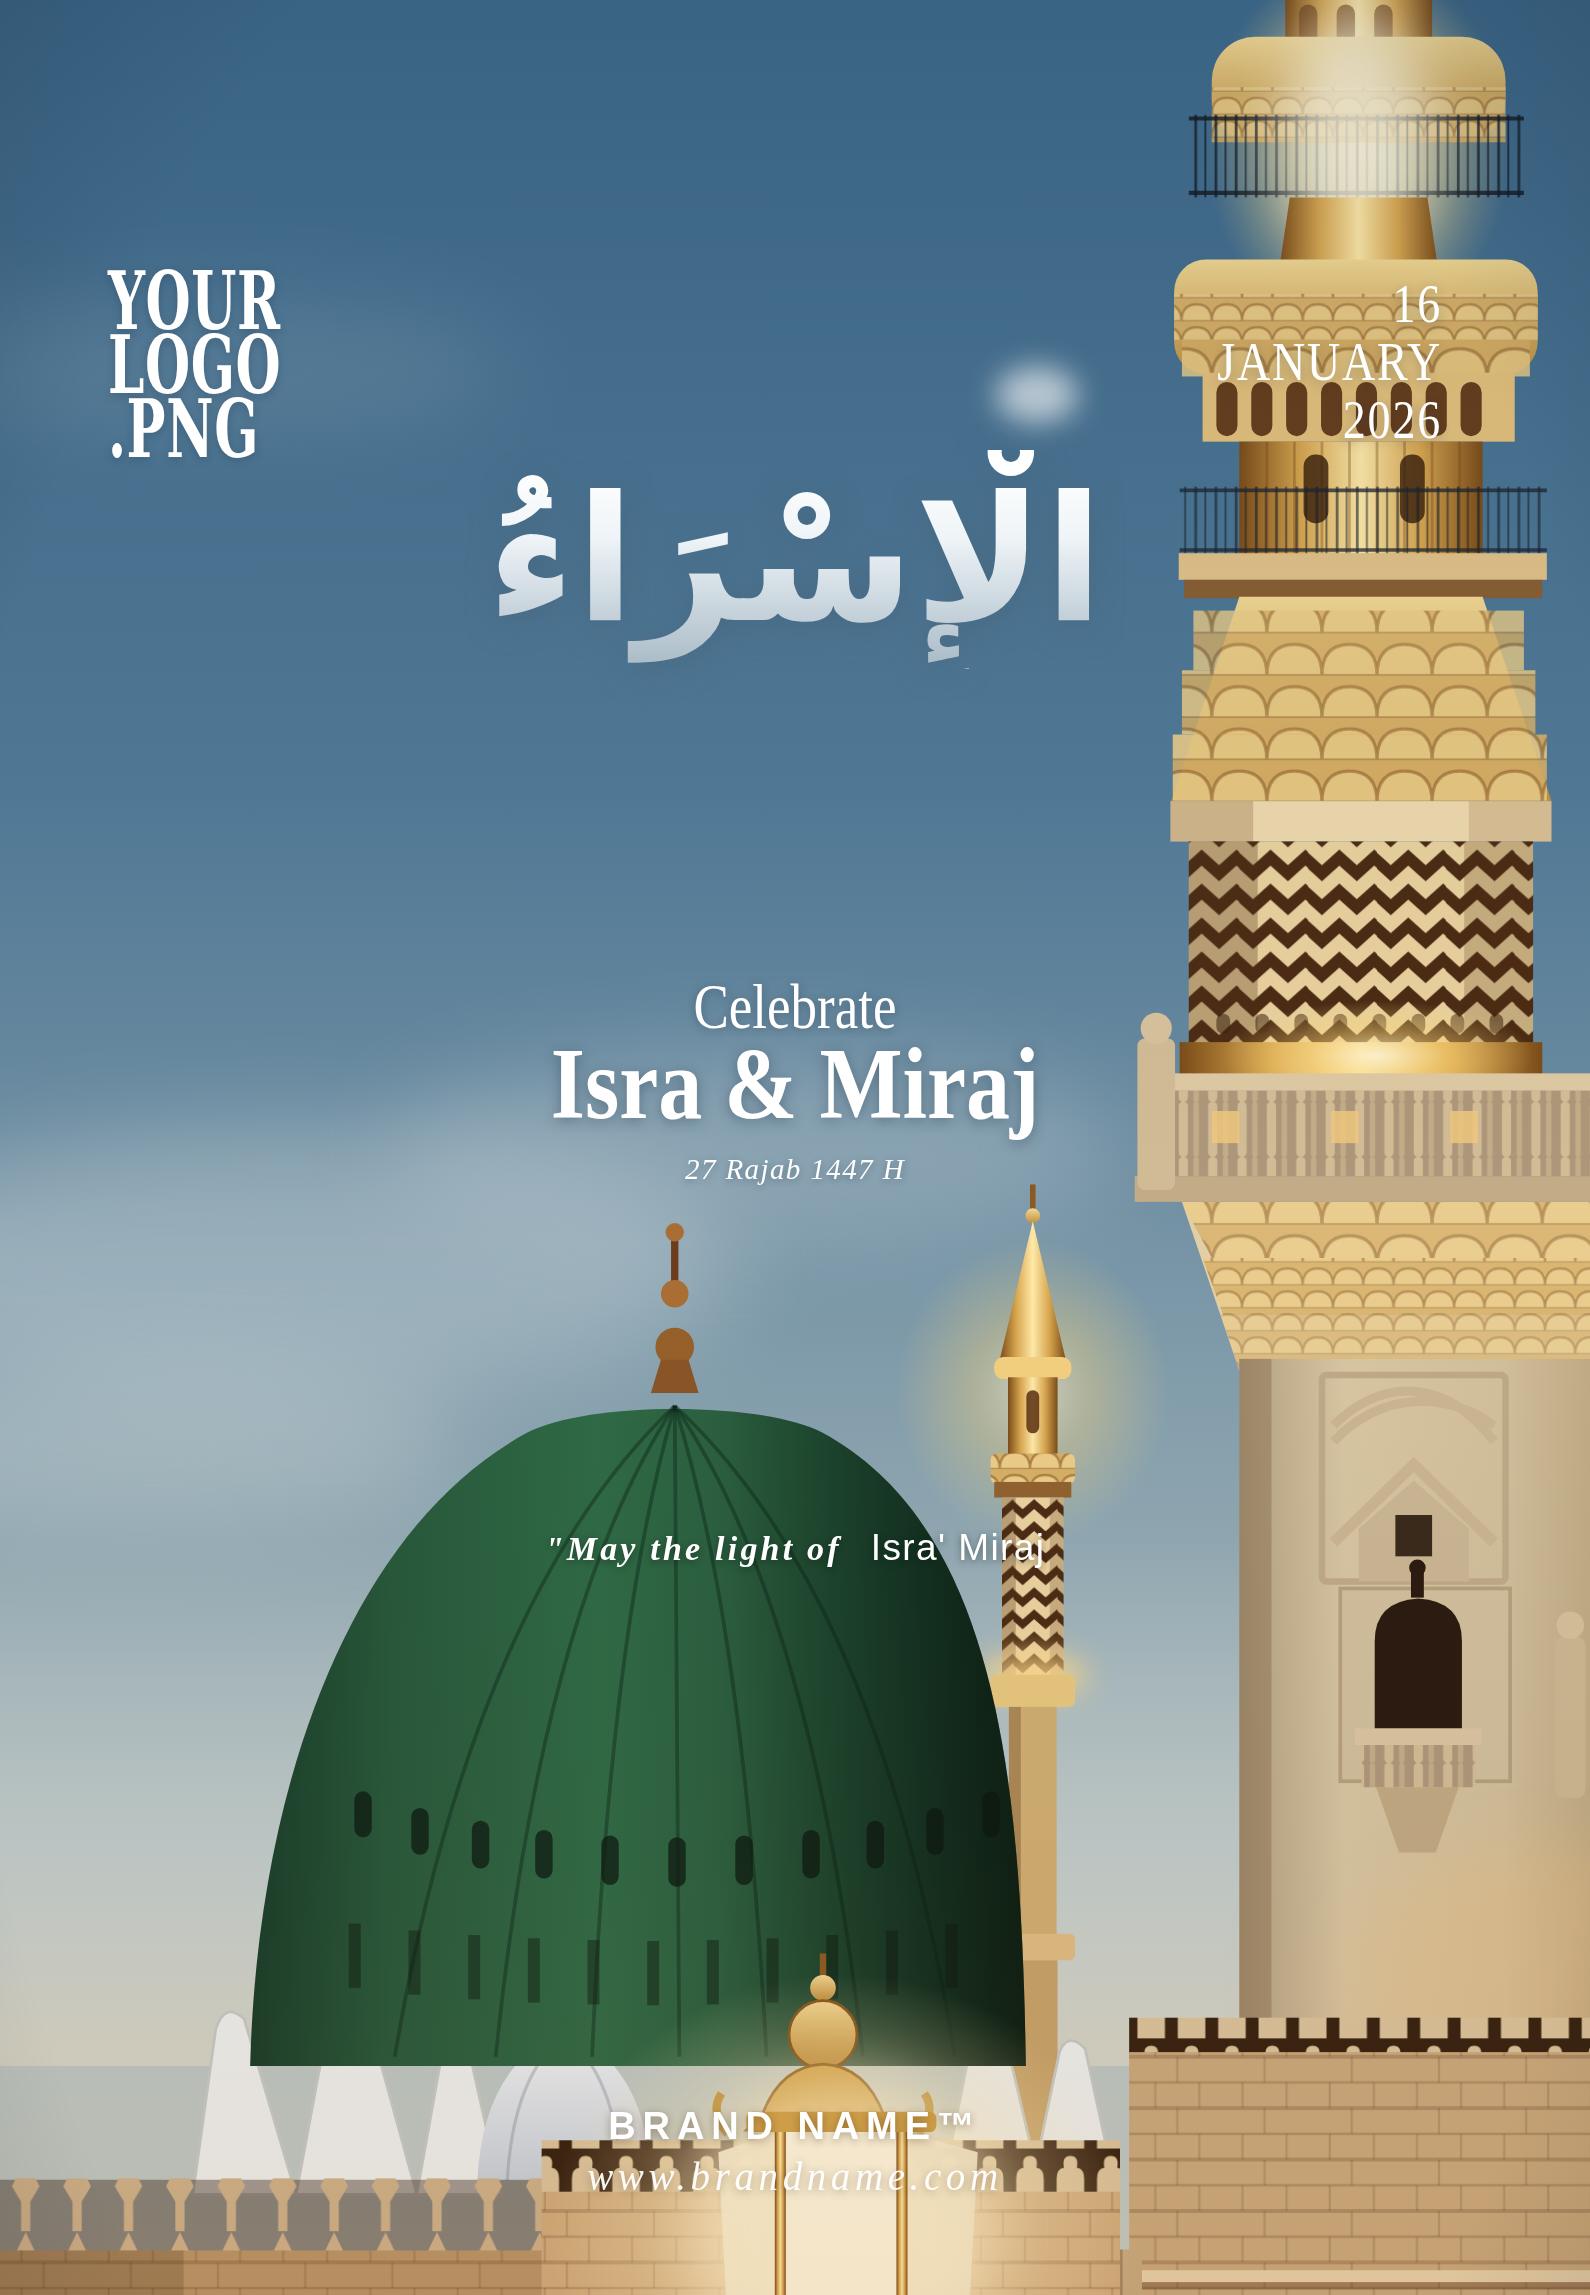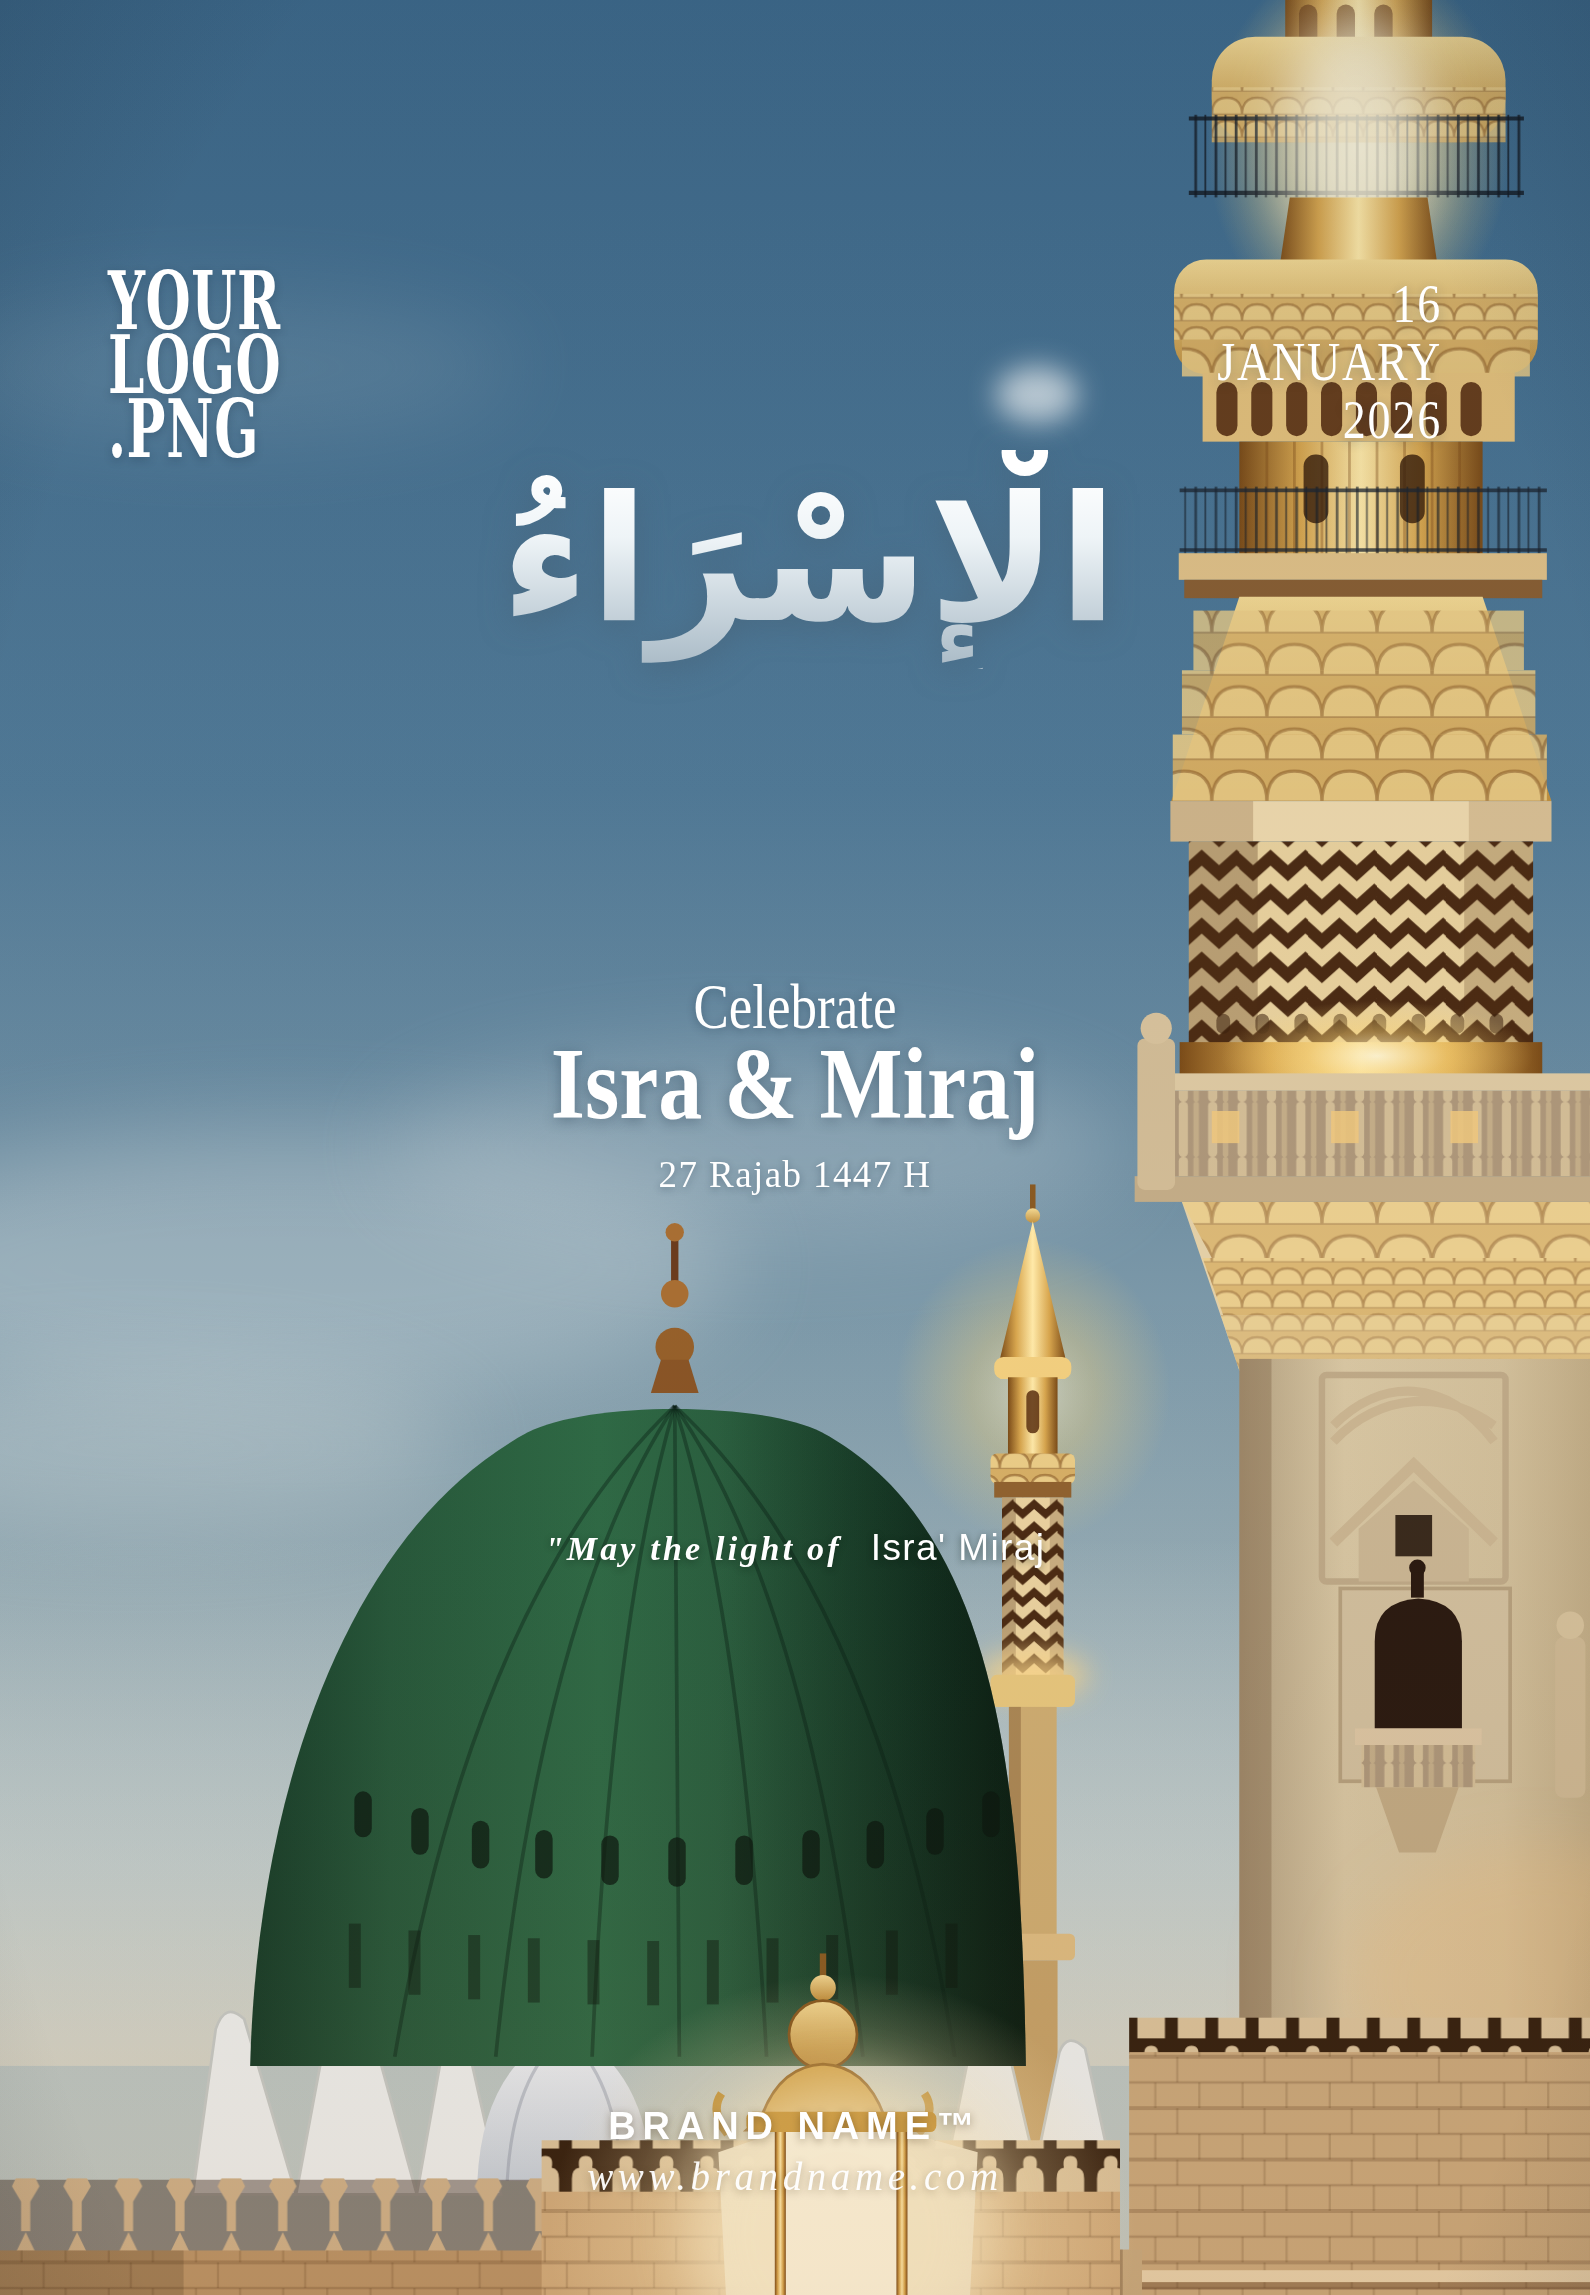--- a/index.html
+++ b/index.html
@@ -11,33 +11,33 @@
 
   #logo{left:108px;top:269px;font-family:"DejaVu Serif",serif;font-weight:900;
         font-size:81px;line-height:.79;letter-spacing:0.9px;
         transform:scaleX(.64);transform-origin:left top;
         text-shadow:0 2.8px 11px rgba(20,40,60,.25);}
   #date{right:148px;top:275px;text-align:right;font-size:46px;line-height:1.07;
         letter-spacing:1.8px;transform:scaleY(1.18);transform-origin:right top;
         text-shadow:0 2.8px 11px rgba(20,40,60,.3);}
   #calligraphy{top:450px;direction:rtl;font-family:"DejaVu Sans",sans-serif;
         font-weight:700;font-size:174px;line-height:1.26;color:#e9eef2;
-        filter:drop-shadow(0 6.4px 15.6px rgba(70,95,115,.5));margin-left:14px;}
+        filter:drop-shadow(0 6.4px 15.6px rgba(70,95,115,.5));}
   @supports ((-webkit-background-clip:text) or (background-clip:text)){
     #calligraphy{background:linear-gradient(180deg,#ffffff 8%,#eef4f7 40%,#c2cfd8 78%,#a9bac6 100%);
         -webkit-background-clip:text;background-clip:text;
         -webkit-text-fill-color:transparent;color:transparent;}
   }
   #kicker{top:976px;font-size:53px;line-height:1;
         transform:translateX(-50%) scaleY(1.18);transform-origin:center top;
         text-shadow:0 1.8px 8.3px rgba(20,40,60,.35);}
   #title{top:1034px;font-weight:700;font-size:88px;line-height:1;
         transform:translateX(-50%) scaleY(1.15);transform-origin:center top;
         text-shadow:0 2.8px 12px rgba(20,40,60,.35);}
-  #hijri{top:1153px;font-size:37px;letter-spacing:1.4px;
+  #hijri{top:1153px;font-style:italic;font-size:29px;letter-spacing:1.4px;
         text-shadow:0 1.8px 7.3px rgba(20,40,60,.35);}
   #arabic-quote{top:1363px;direction:rtl;font-family:"DejaVu Sans",sans-serif;
         font-weight:700;font-size:53px;
         text-shadow:0 0 22px rgba(255,255,255,.95),0 0 6.4px rgba(255,255,255,.65),0 1.8px 9.2px rgba(60,80,60,.3);}
   #quote{top:1529px;text-shadow:0 1.8px 7.3px rgba(10,25,15,.45);}
   #quote .q-serif{font-style:italic;font-weight:600;font-size:34px;letter-spacing:3.2px;}
   #quote .q-bold{font-family:"Liberation Sans",sans-serif;font-weight:400;font-size:37px;letter-spacing:1.4px;margin-left:17px;}
   #quote .qline{line-height:1;}
   #quote .qline+.qline{margin-top:18.4px;}
   #quote .q-serif.pre{margin-right:12px;}

